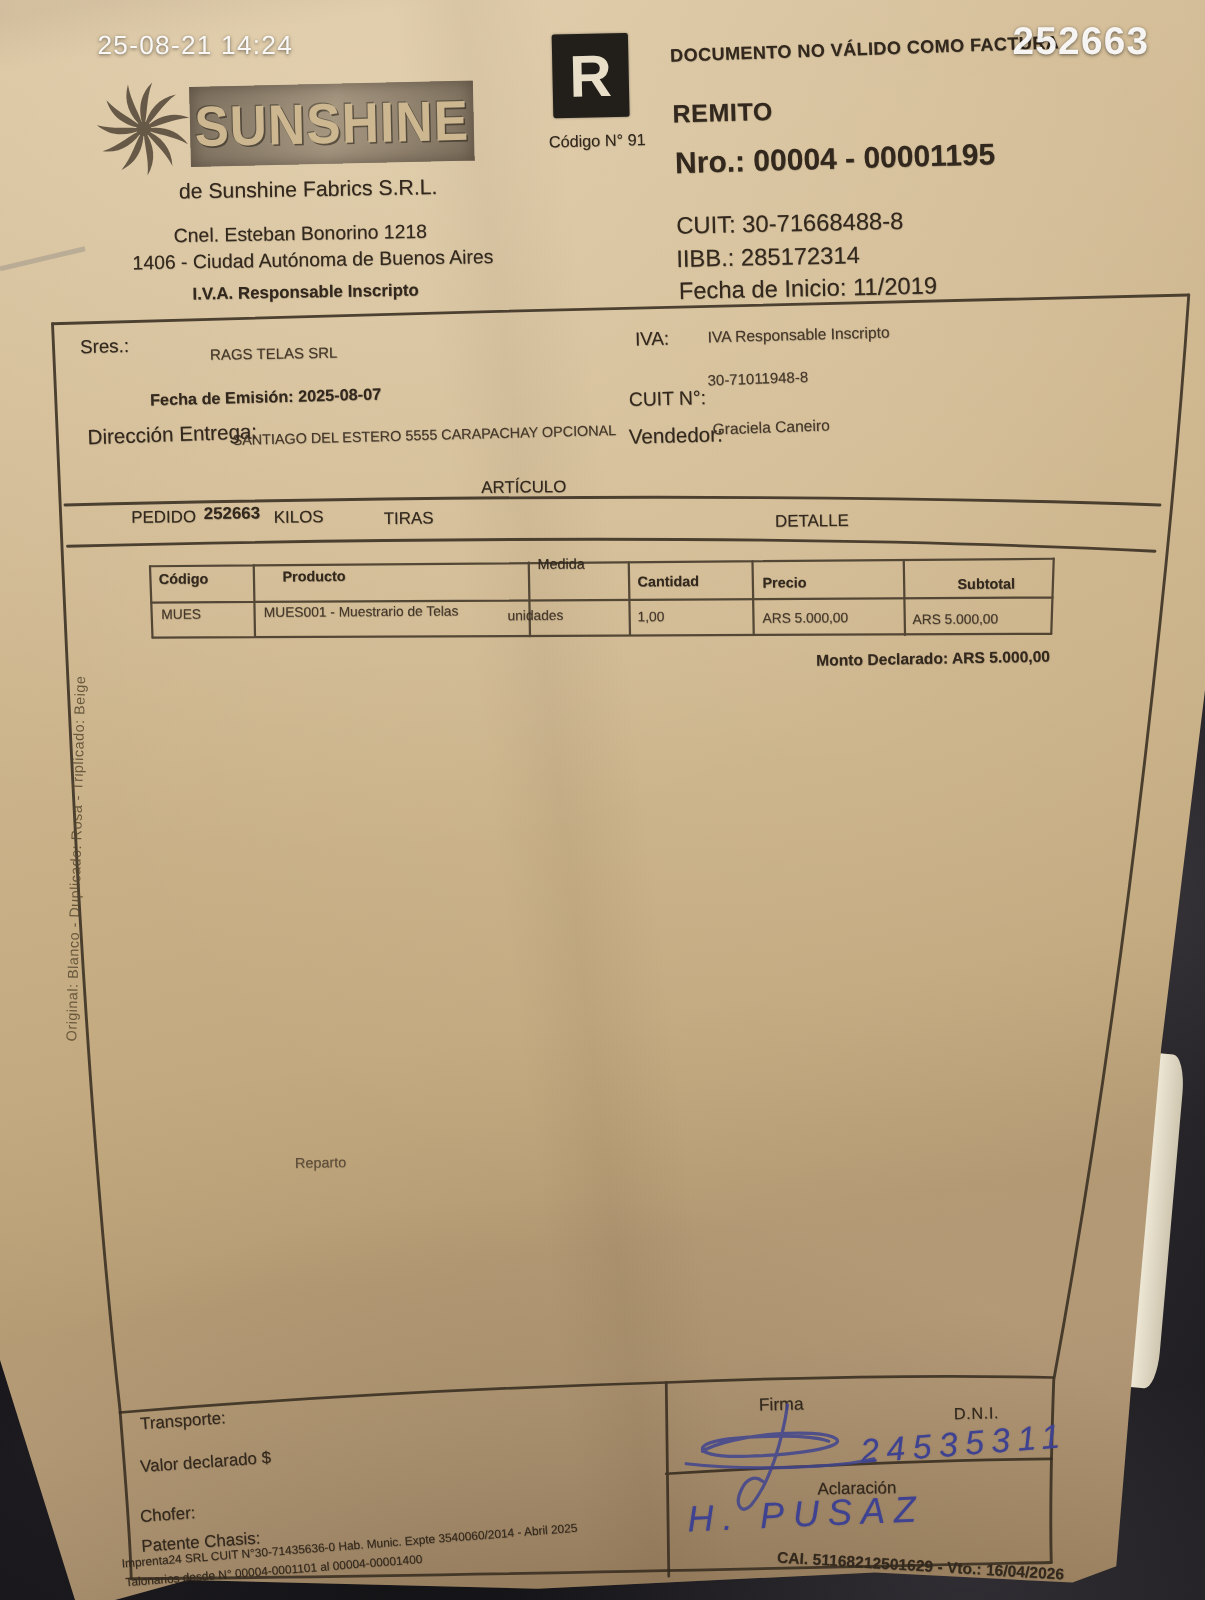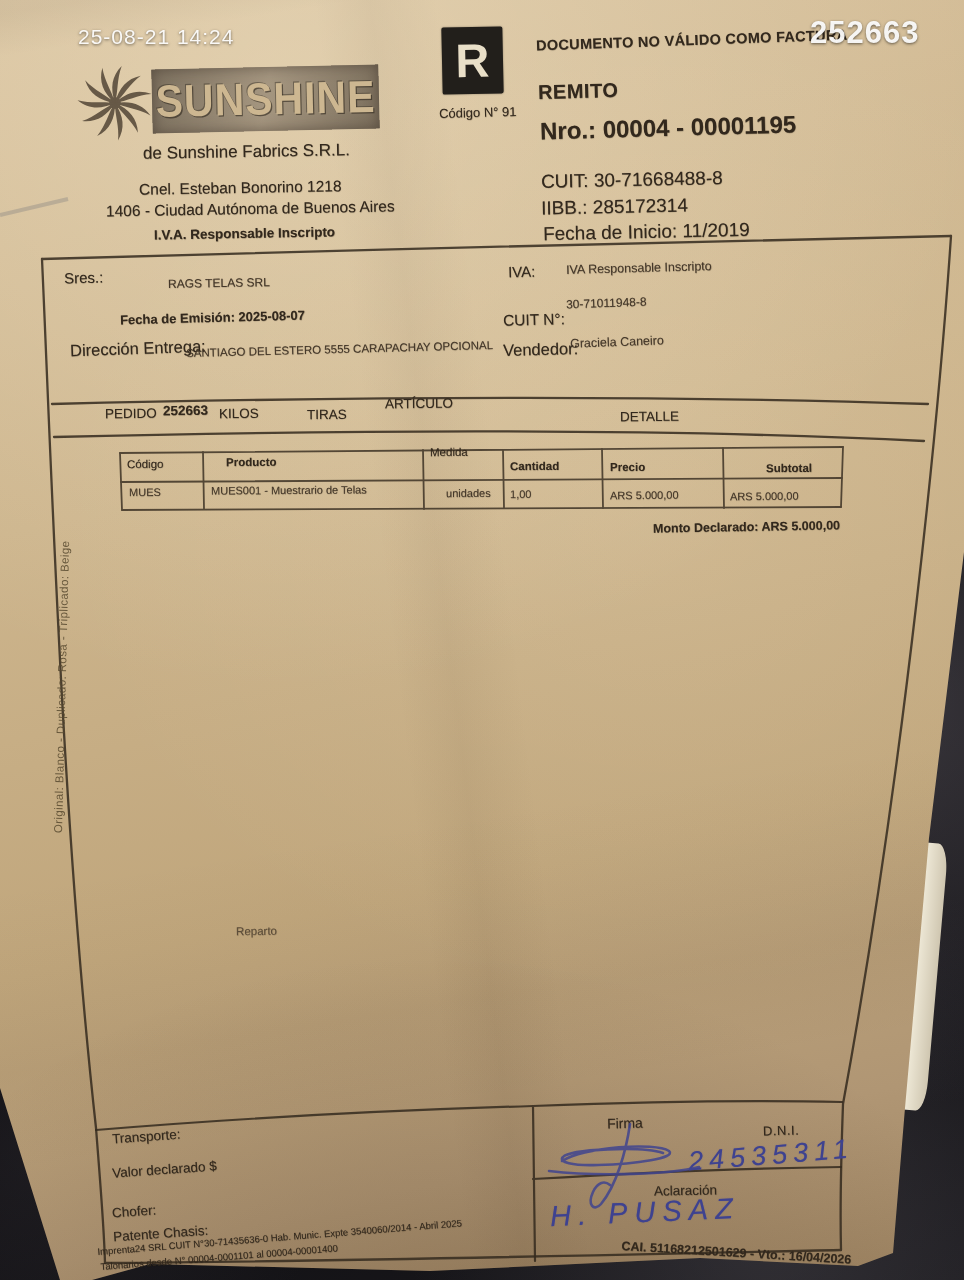--- a/index.html
+++ b/index.html
@@ -125,34 +125,34 @@
   <div class="t val" style="left:566px;top:296px;font-size:12px;transform:rotate(-2deg)">30-71011948-8</div>
   <div class="t" style="left:70px;top:339px;font-size:16.5px;transform:rotate(-2deg)">Dirección Entrega:</div>
   <div class="t val" style="left:186px;top:343px;font-size:11.5px;transform:rotate(-1.5deg)">SANTIAGO DEL ESTERO 5555 CARAPACHAY OPCIONAL</div>
   <div class="t" style="left:503px;top:340px;font-size:16.5px;transform:rotate(-1.5deg)">Vendedor:</div>
   <div class="t val" style="left:570px;top:335px;font-size:12.5px;transform:rotate(-2deg)">Graciela Caneiro</div>
 
   <div class="t" style="left:105px;top:406px;font-size:13.5px;transform:rotate(-.6deg)">PEDIDO</div>
   <div class="t" style="left:163px;top:403px;font-size:13.5px;font-weight:bold;transform:rotate(-.6deg)">252663</div>
   <div class="t" style="left:219px;top:406px;font-size:13.5px;transform:rotate(-.6deg)">KILOS</div>
   <div class="t" style="left:307px;top:407px;font-size:13.5px;transform:rotate(-.6deg)">TIRAS</div>
-  <div class="t" style="left:385px;top:396px;font-size:13.5px;transform:rotate(-.6deg)">ARTÍCULO</div>
+  <div class="t" style="left:385px;top:382px;font-size:13.5px;transform:rotate(-.6deg)">ARTÍCULO</div>
   <div class="t" style="left:620px;top:409px;font-size:13.5px;transform:rotate(-.6deg)">DETALLE</div>
 
-  <div class="t" style="left:127px;top:458px;font-size:11.5px;font-weight:normal;transform:rotate(-.4deg)">Código</div>
+  <div class="t" style="left:127px;top:458px;font-size:11.5px;font-weight:bold;transform:rotate(-.4deg)">Código</div>
   <div class="t" style="left:226px;top:456px;font-size:11.5px;font-weight:bold;transform:rotate(-.4deg)">Producto</div>
   <div class="t" style="left:430px;top:446px;font-size:11.5px;font-weight:normal;transform:rotate(-.4deg)">Medida</div>
   <div class="t" style="left:510px;top:460px;font-size:11.5px;font-weight:bold;transform:rotate(-.4deg)">Cantidad</div>
   <div class="t" style="left:610px;top:461px;font-size:11.5px;font-weight:bold;transform:rotate(-.4deg)">Precio</div>
   <div class="t" style="left:766px;top:462px;font-size:11.5px;font-weight:bold;transform:rotate(-.4deg)">Subtotal</div>
 
   <div>
     <div class="t val" style="left:129px;top:486px;font-size:11px;transform:rotate(-.4deg)">MUES</div>
     <div class="t val" style="left:211px;top:484px;font-size:11px;transform:rotate(-.4deg)">MUES001 - Muestrario de Telas</div>
-    <div class="t val" style="left:446px;top:487px;font-size:11px;transform:rotate(-.4deg)">unidades</div>
+    <div class="t val" style="left:406px;top:487px;font-size:11px;transform:rotate(-.4deg)">unidades</div>
     <div class="t val" style="left:510px;top:488px;font-size:11px;transform:rotate(-.4deg)">1,00</div>
     <div class="t val" style="left:610px;top:489px;font-size:11px;transform:rotate(-.4deg)">ARS 5.000,00</div>
     <div class="t val" style="left:730px;top:490px;font-size:11px;transform:rotate(-.4deg)">ARS 5.000,00</div>
   </div>
 
   <div class="t" style="left:538px;top:521px;width:302px;text-align:right;font-size:12.5px;font-weight:bold;transform:rotate(-1deg)">Monto Declarado: ARS 5.000,00</div>
 
   <div class="t val" style="left:236px;top:925px;font-size:11.5px;opacity:.8;transform:rotate(-1deg)">Reparto</div>
 
   <div id="side-text">Original: Blanco - Duplicado: Rosa - Triplicado: Beige</div>

